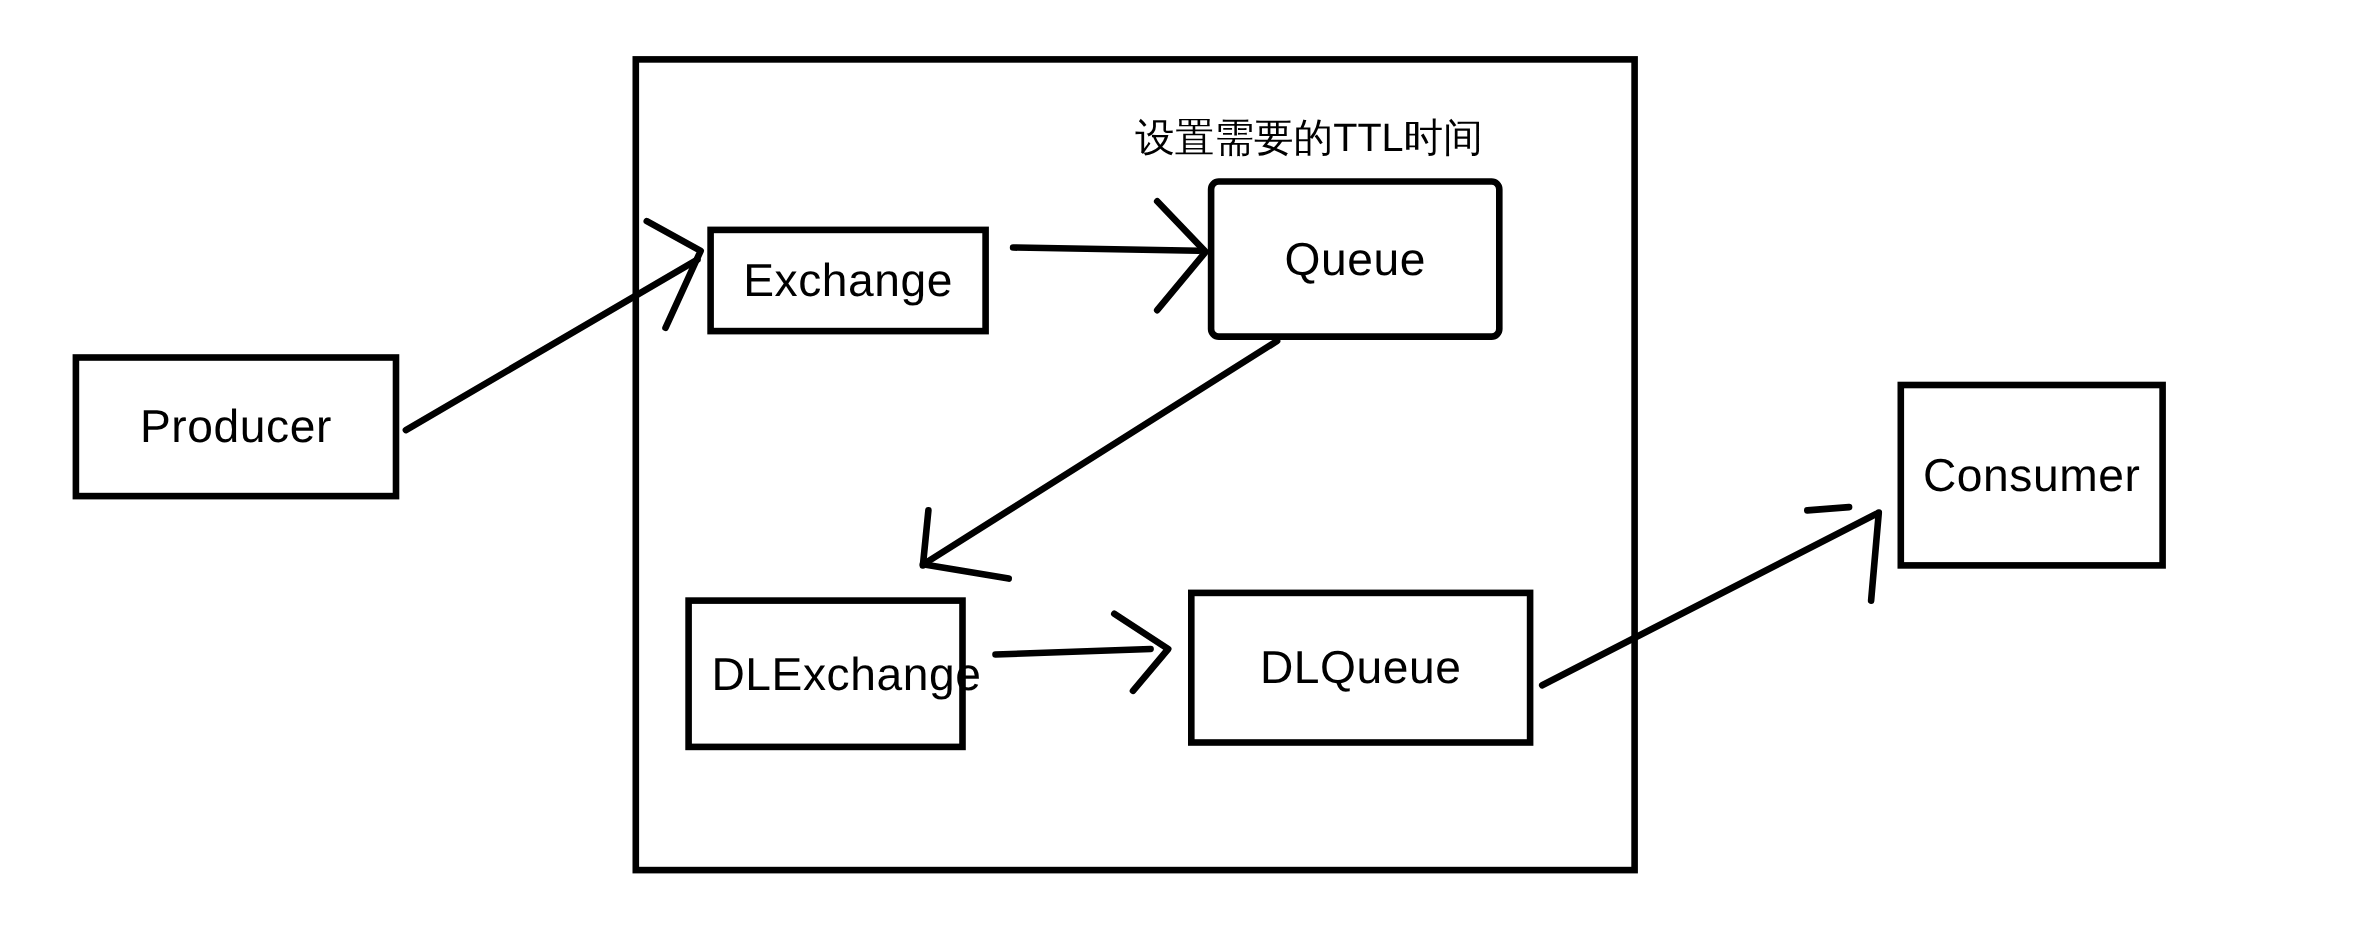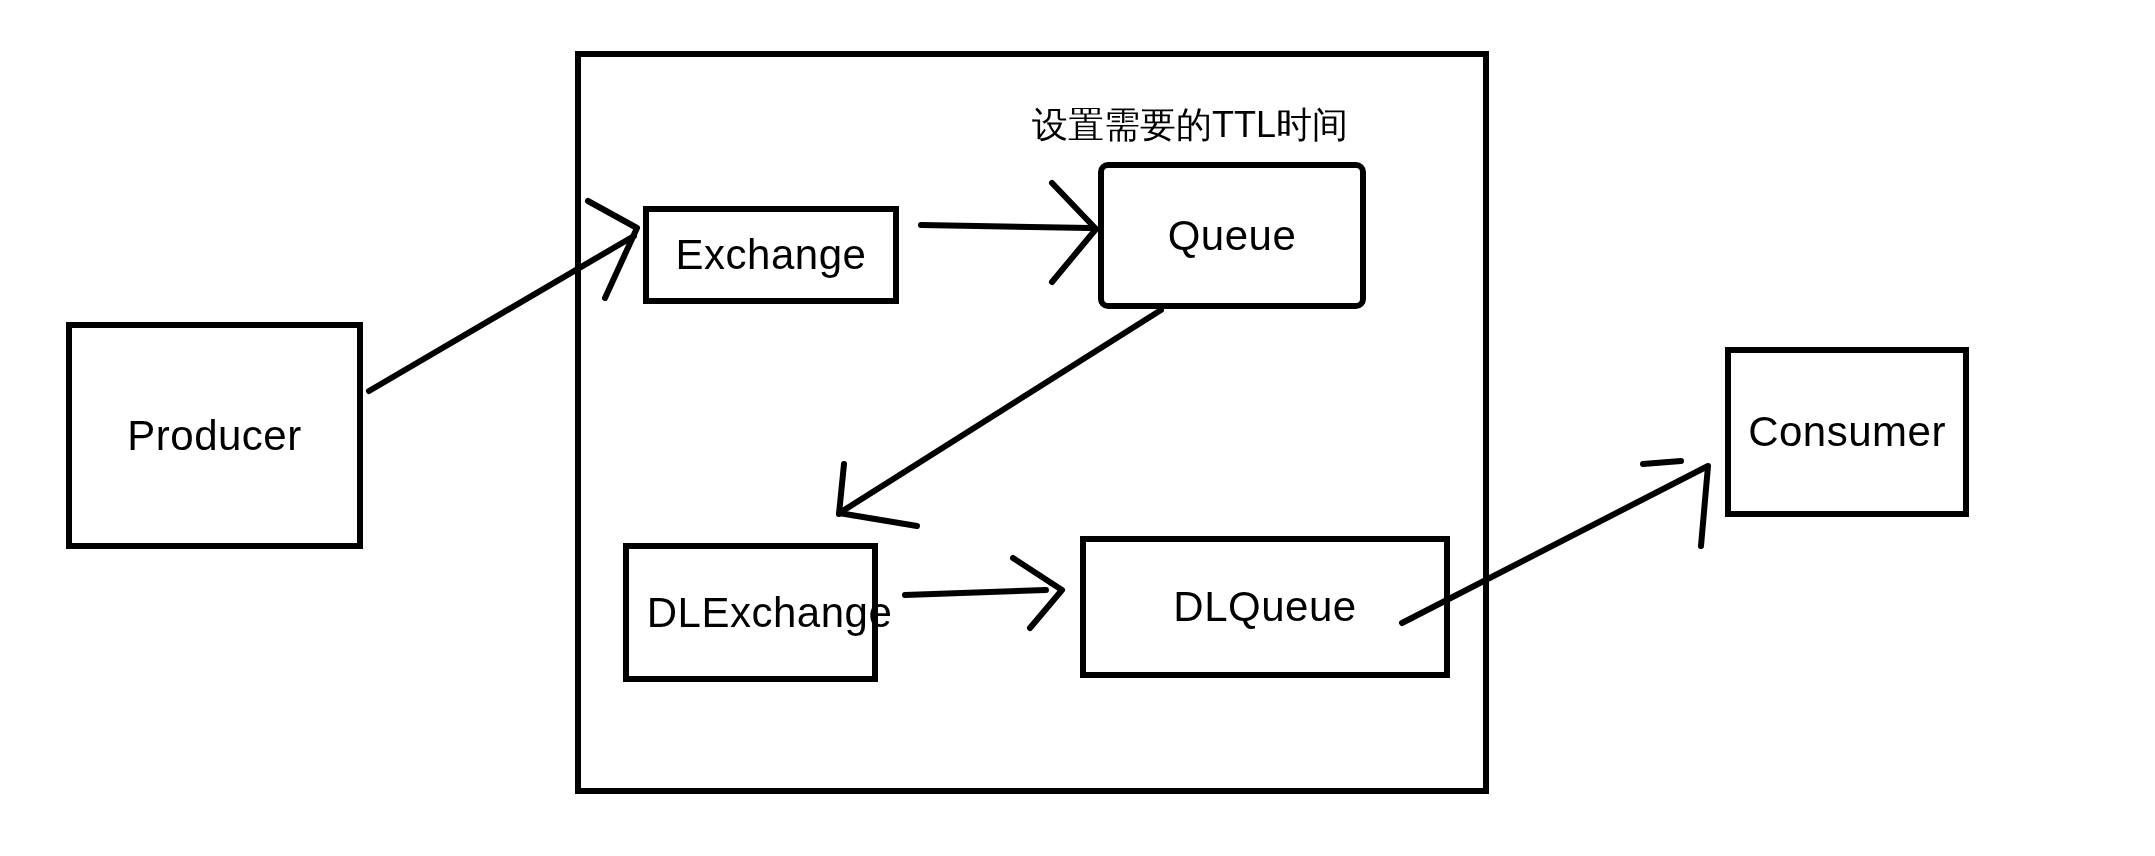--- a/index.html
+++ b/index.html
@@ -52,26 +52,26 @@
   }
   .arrow-layer * {
     fill: none;
     stroke: #000000;
     stroke-width: 6;
     stroke-linecap: round;
     stroke-linejoin: round;
   }
 
   
-  #node-producer   { left: 66px;   top: 322px; width: 297px; height: 227px; }
+  #node-producer   { left: 66px;   top: 322px; width: 297px; height: 132px; }
   #group-broker    { left: 575px;  top: 51px;  width: 914px; height: 743px; }
   #node-exchange   { left: 643px;  top: 166px; width: 256px; height: 98px; margin-top: 40px; }
   #node-queue      { left: 1098px; top: 162px; width: 268px; height: 147px; border-radius: 10px; }
   #node-dlexchange { left: 623px;  top: 543px; width: 255px; height: 139px; padding-left: 38px; }
-  #node-dlqueue    { left: 1080px; top: 536px; width: 370px; height: 142px; }
+  #node-dlqueue    { left: 1080px; top: 536px; width: 314px; height: 142px; }
   #node-consumer   { left: 1725px; top: 347px; width: 244px; height: 170px; }
   #ttl-annotation  { left: 1032px; top: 101px; }
 </style>
 </head>
 <body>
 
 <div class="canvas">
 
   <div class="group-box" id="group-broker"></div>
 

